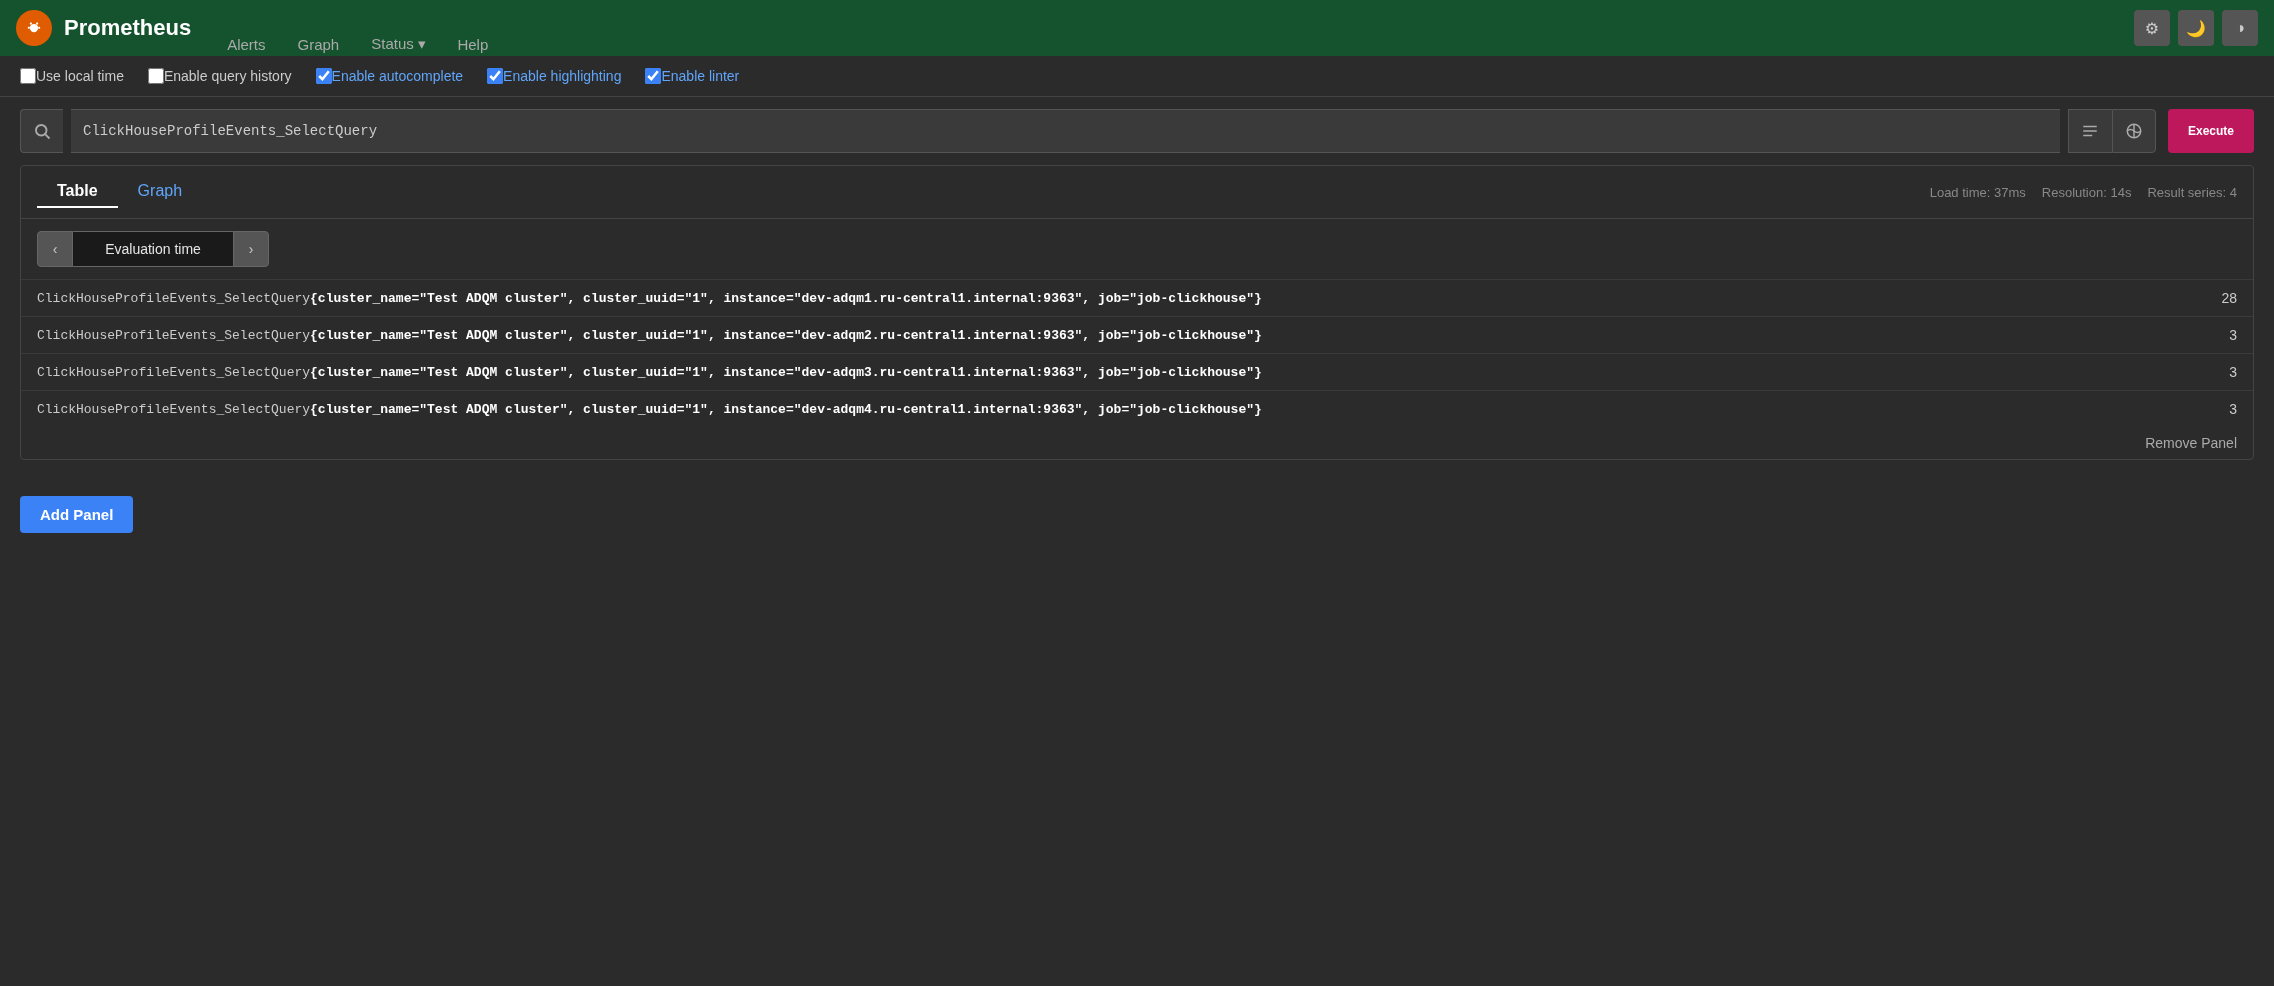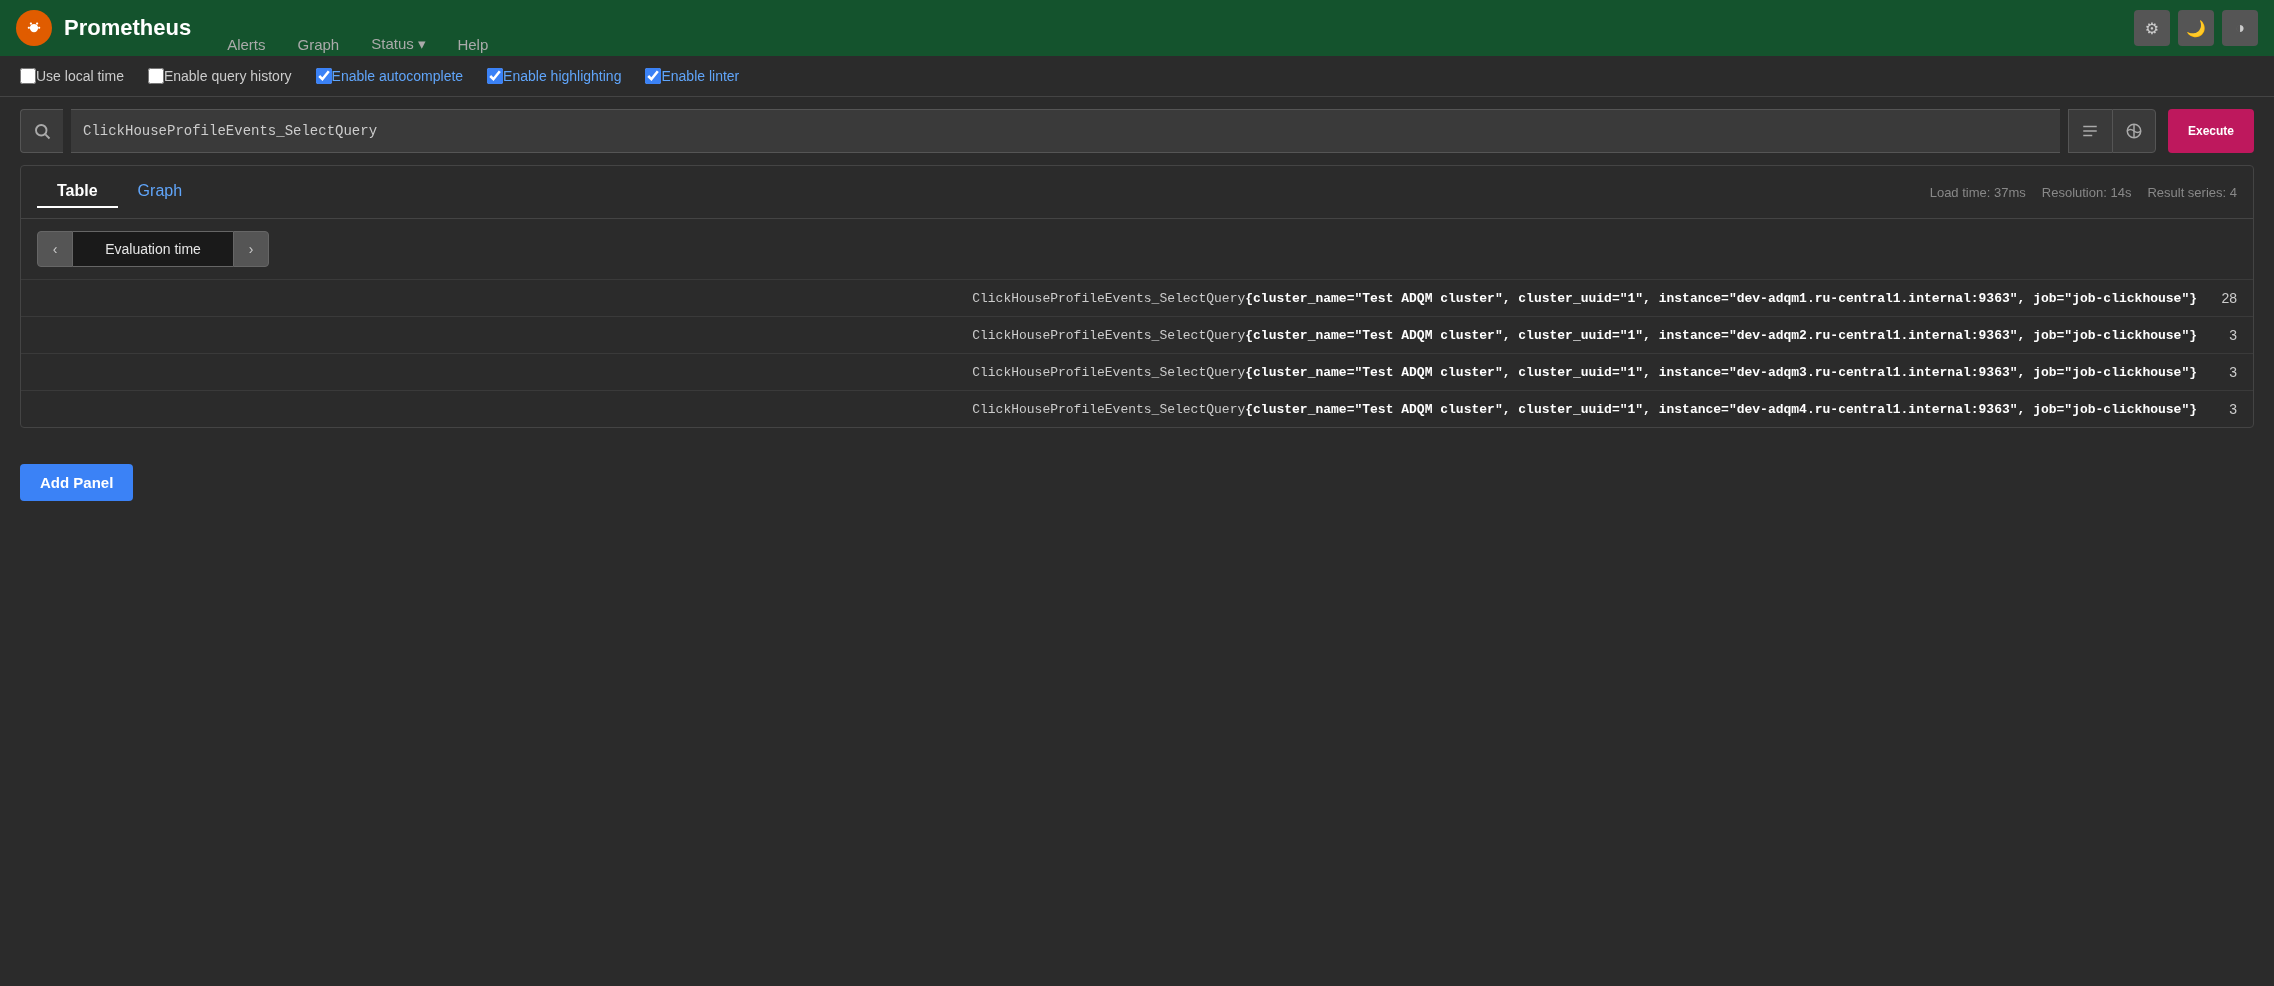--- a/index.html
+++ b/index.html
@@ -248,21 +248,20 @@
       display: flex;
       align-items: center;
       padding: 10px 16px;
       justify-content: space-between;
     }
     .data-metric {
       font-family: 'Courier New', monospace;
       font-size: 13px;
       color: #ccc;
       flex: 1;
-      text-align: right;
     }
     .data-metric .metric-name { color: #ccc; }
     .data-metric .metric-labels { color: #fff; font-weight: 600; }
     .data-value {
       color: #ccc;
       font-size: 14px;
       min-width: 40px;
       text-align: right;
     }
 
@@ -407,17 +406,20 @@
       <div class="data-row">
         <span class="data-metric"><span class="metric-name">ClickHouseProfileEvents_SelectQuery</span><span class="metric-labels">{cluster_name="Test ADQM cluster", cluster_uuid="1", instance="dev-adqm3.ru-central1.internal:9363", job="job-clickhouse"}</span></span>
         <span class="data-value">3</span>
       </div>
       <div class="data-row">
         <span class="data-metric"><span class="metric-name">ClickHouseProfileEvents_SelectQuery</span><span class="metric-labels">{cluster_name="Test ADQM cluster", cluster_uuid="1", instance="dev-adqm4.ru-central1.internal:9363", job="job-clickhouse"}</span></span>
         <span class="data-value">3</span>
       </div>
     </div>
 
+  <div class="remove-panel-row">
+    <button class="remove-panel-btn">Remove Panel</button>
+  </div>
 </div>
 
 <div class="add-panel-row">
   <button class="add-panel-btn">Add Panel</button>
 </div>
 
 </body></html>

